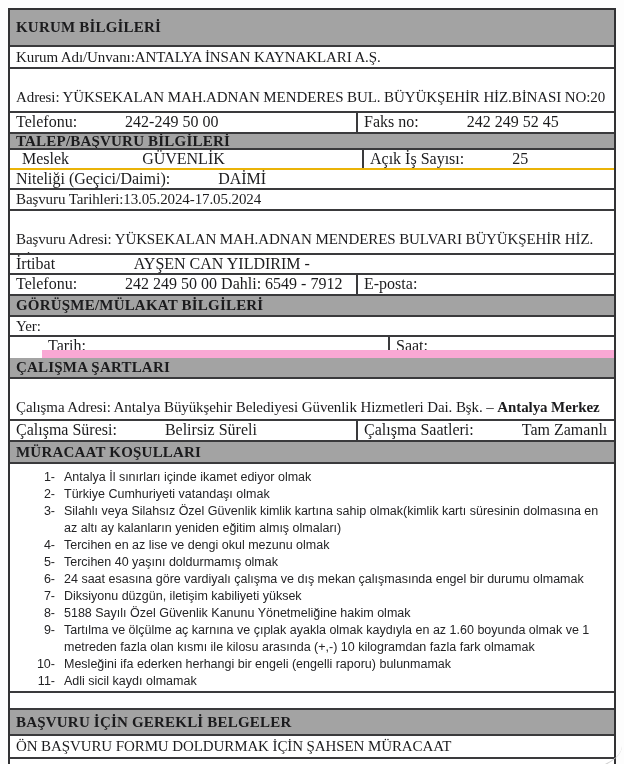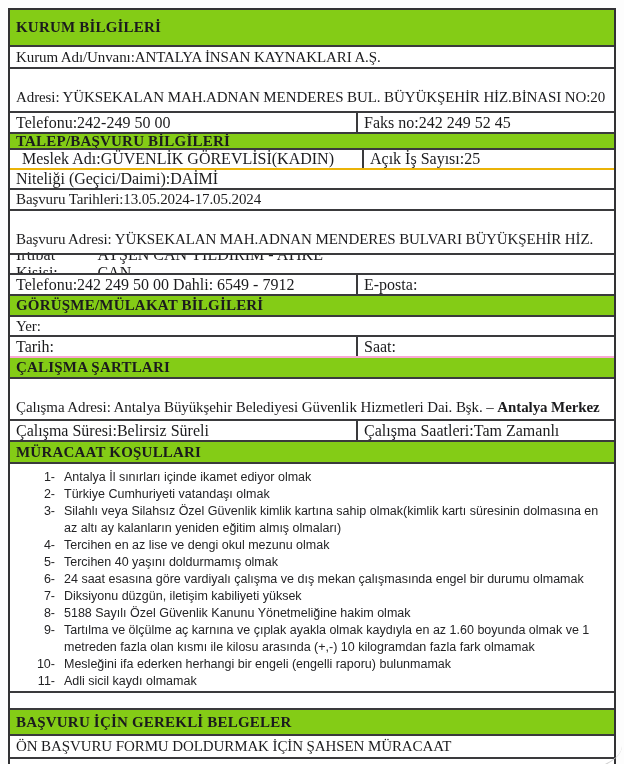--- a/index.html
+++ b/index.html
@@ -11,25 +11,25 @@
   .form-table {
     position:absolute; left:8px; top:8px; width:608px; height:756px;
     border:2px solid #323234; border-bottom:none; background:#fff; overflow:hidden;
   }
 
   .row { border-bottom:2px solid #3a3a3c; padding:0 6px; font-size:15px; letter-spacing:-0.1px;
          display:flex; align-items:center; overflow:hidden; }
   .row.multiline { align-items:flex-start; padding-top:18px; line-height:20px; display:block; }
 
   .row-2col { display:flex; padding:0; }
-  .row-2col .cell { padding:0 6px; display:flex; align-items:center; overflow:hidden; }
+  .row-2col .cell { padding:0 6px; display:flex; overflow:hidden;gap:48px; }
   .row-2col .cell-left { width:346px; flex:none; }
   .row-2col .cell-right { flex:1; border-left:2px solid #3a3a3c; }
 
-  .sec-header { background:#84cc16; font-weight:bold; font-size:15px; letter-spacing:0.2px; }
+  .sec-header { background:#a3a3a3; font-weight:bold; font-size:15px; letter-spacing:0.2px; }
 
   .h37{height:37px} .h22{height:22px} .h44{height:44px} .h21{height:21px}
   .h16{height:16px} .h20{height:20px} .h42{height:42px} .h17{height:17px}
   .h26{height:26px} .h23{height:23px}
 
   .bold { font-weight:bold; }
 
   .req-list { height:229px; border-bottom:2px solid #3a3a3c; padding:5px 8px 0 20px;
               font-family:"Liberation Sans","DejaVu Sans",sans-serif; font-size:12.5px;
               line-height:17px; color:#242426; overflow:hidden; }
@@ -110,21 +110,21 @@
       </div>
     </div>
 
     <div class="row sec-header h21">
       <span>GÖRÜŞME/MÜLAKAT BİLGİLERİ</span>
     </div>
     <div class="row h20">
       <span>Yer:</span>
         <span></span>
     </div>
-    <div class="row-2col h21" style="border-bottom:2px solid #f9a8d4;">
+    <div class="row-2col h21" style="border-bottom:8px solid #f9a8d4;margin-left:32px;">
       <div class="cell cell-left">
         <span>Tarih:</span>
           <span></span>
       </div>
       <div class="cell cell-right">
         <span>Saat:</span>
           <span></span>
       </div>
     </div>
 

